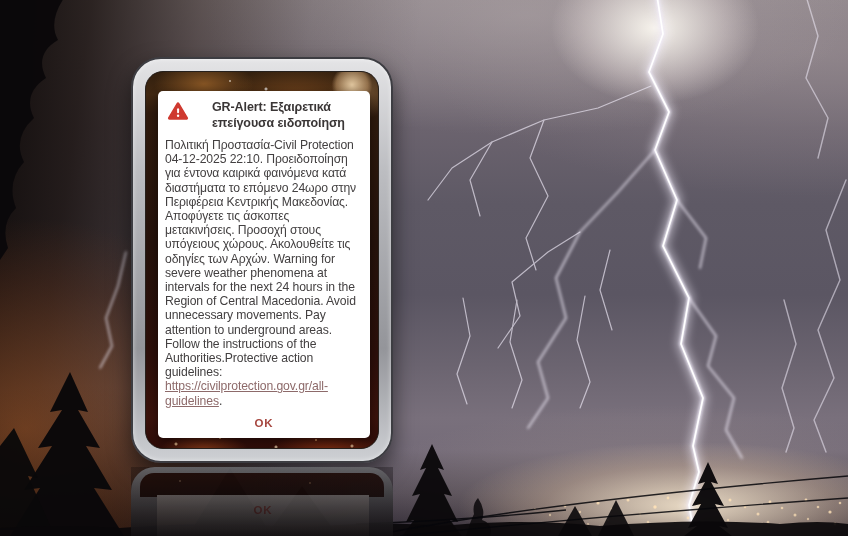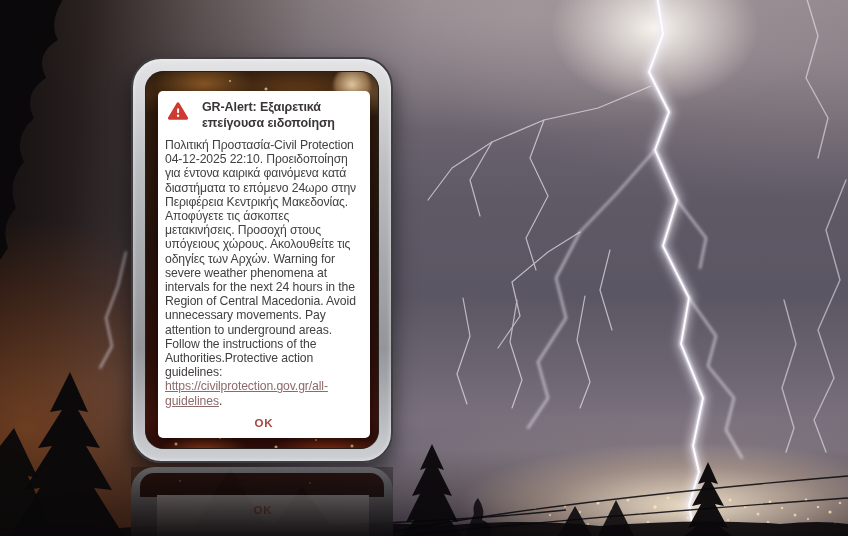--- a/index.html
+++ b/index.html
@@ -51,21 +51,21 @@
       radial-gradient(3px 3px at 206px 374px, rgba(255,226,182,.9), transparent 70%),
       radial-gradient(54px 20px at 58px 378px, rgba(142,62,25,.8), transparent 82%),
       radial-gradient(74px 24px at 182px 380px, rgba(152,56,20,.75), transparent 82%),
       linear-gradient(180deg,#33200f 0%,#402711 6%,#2e1a0d 11%,#25120b 45%,#2c0f0a 75%,#3a120b 92%,#2e0c08 100%);
   }
   
   .alert-dialog{
     position:absolute;left:12px;top:19px;width:212px;height:347px;
     background:#ffffff;border-radius:5px;box-shadow:0 3px 10px rgba(0,0,0,.45);
   }
-  .alert-header{display:flex;gap:13px;padding:8px 8px 0 9px;align-items:flex-start;}
+  .alert-header{display:flex;gap:23px;padding:8px 8px 0 9px;align-items:flex-start;}
   .warn-icon{flex:0 0 auto;width:22px;height:20px;margin-top:2px;}
   .alert-title{
     margin:0;font-size:12.5px;line-height:16px;font-weight:bold;color:#3a3636;
     letter-spacing:-.1px;max-width:172px;
   }
   .alert-body{
     margin:0;padding:7px 12px 0 7px;font-size:12.2px;line-height:14.2px;
     color:#434041;letter-spacing:-.1px;word-break:break-word;
   }
   .alert-body a{color:#8d6a6a;text-decoration:underline;}

